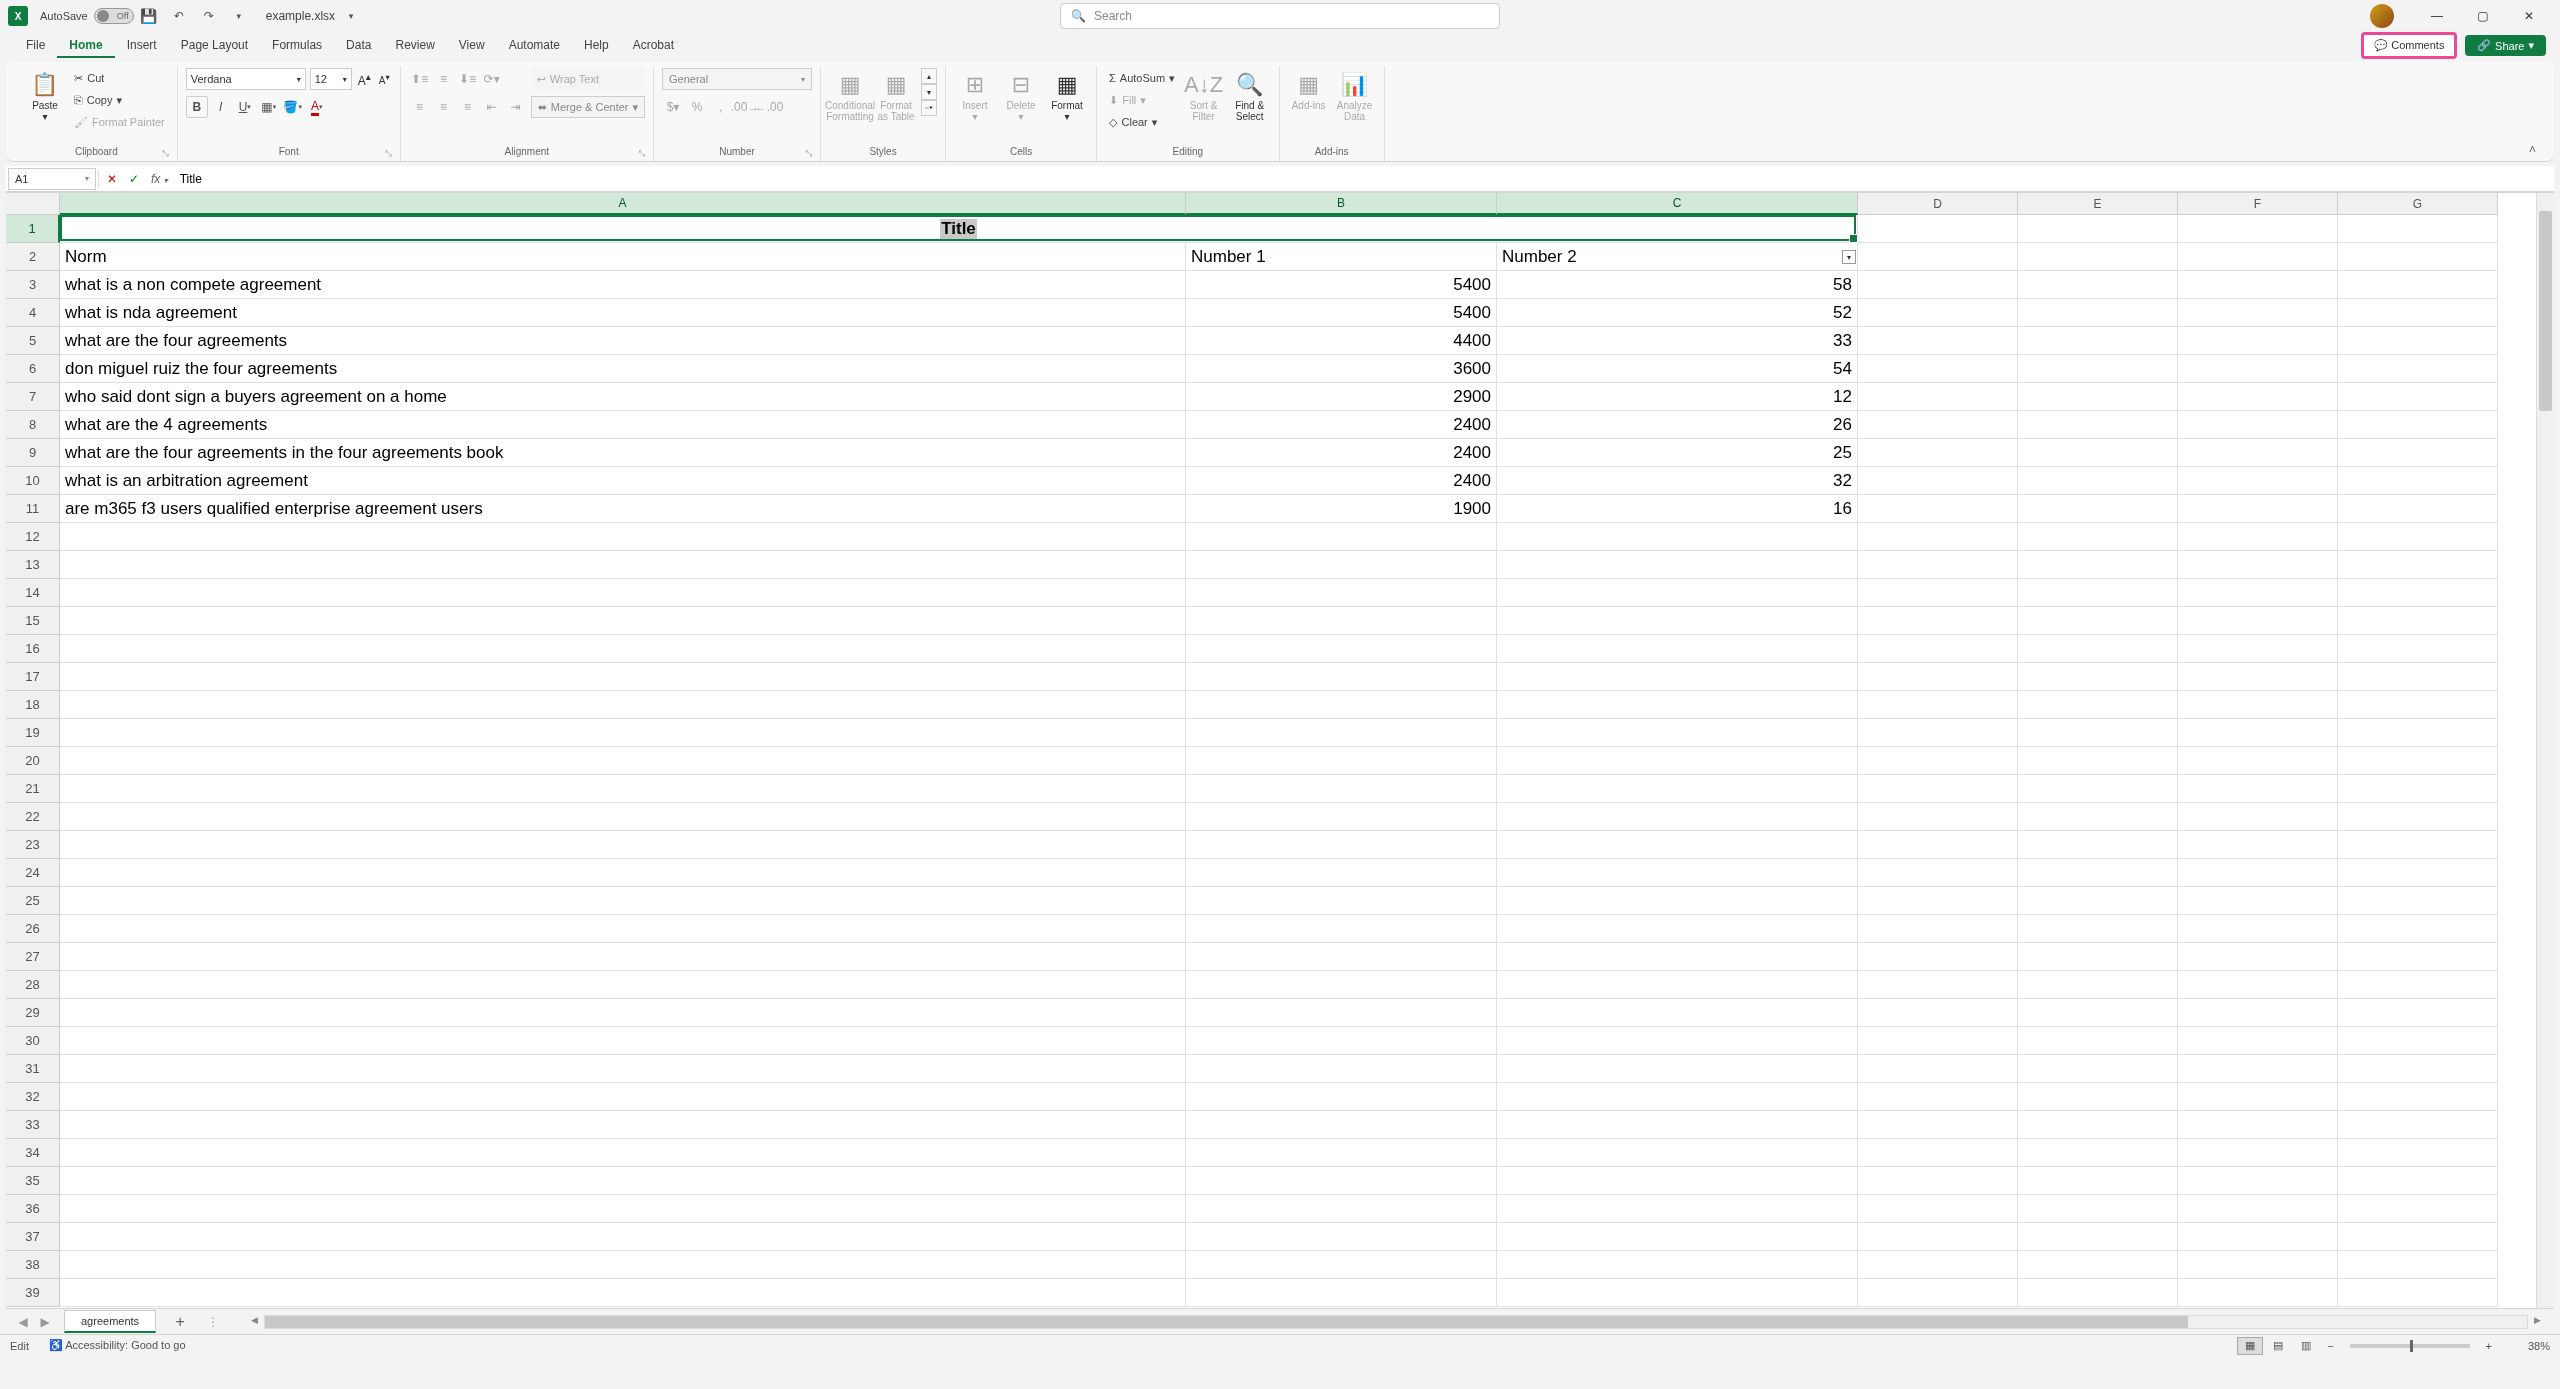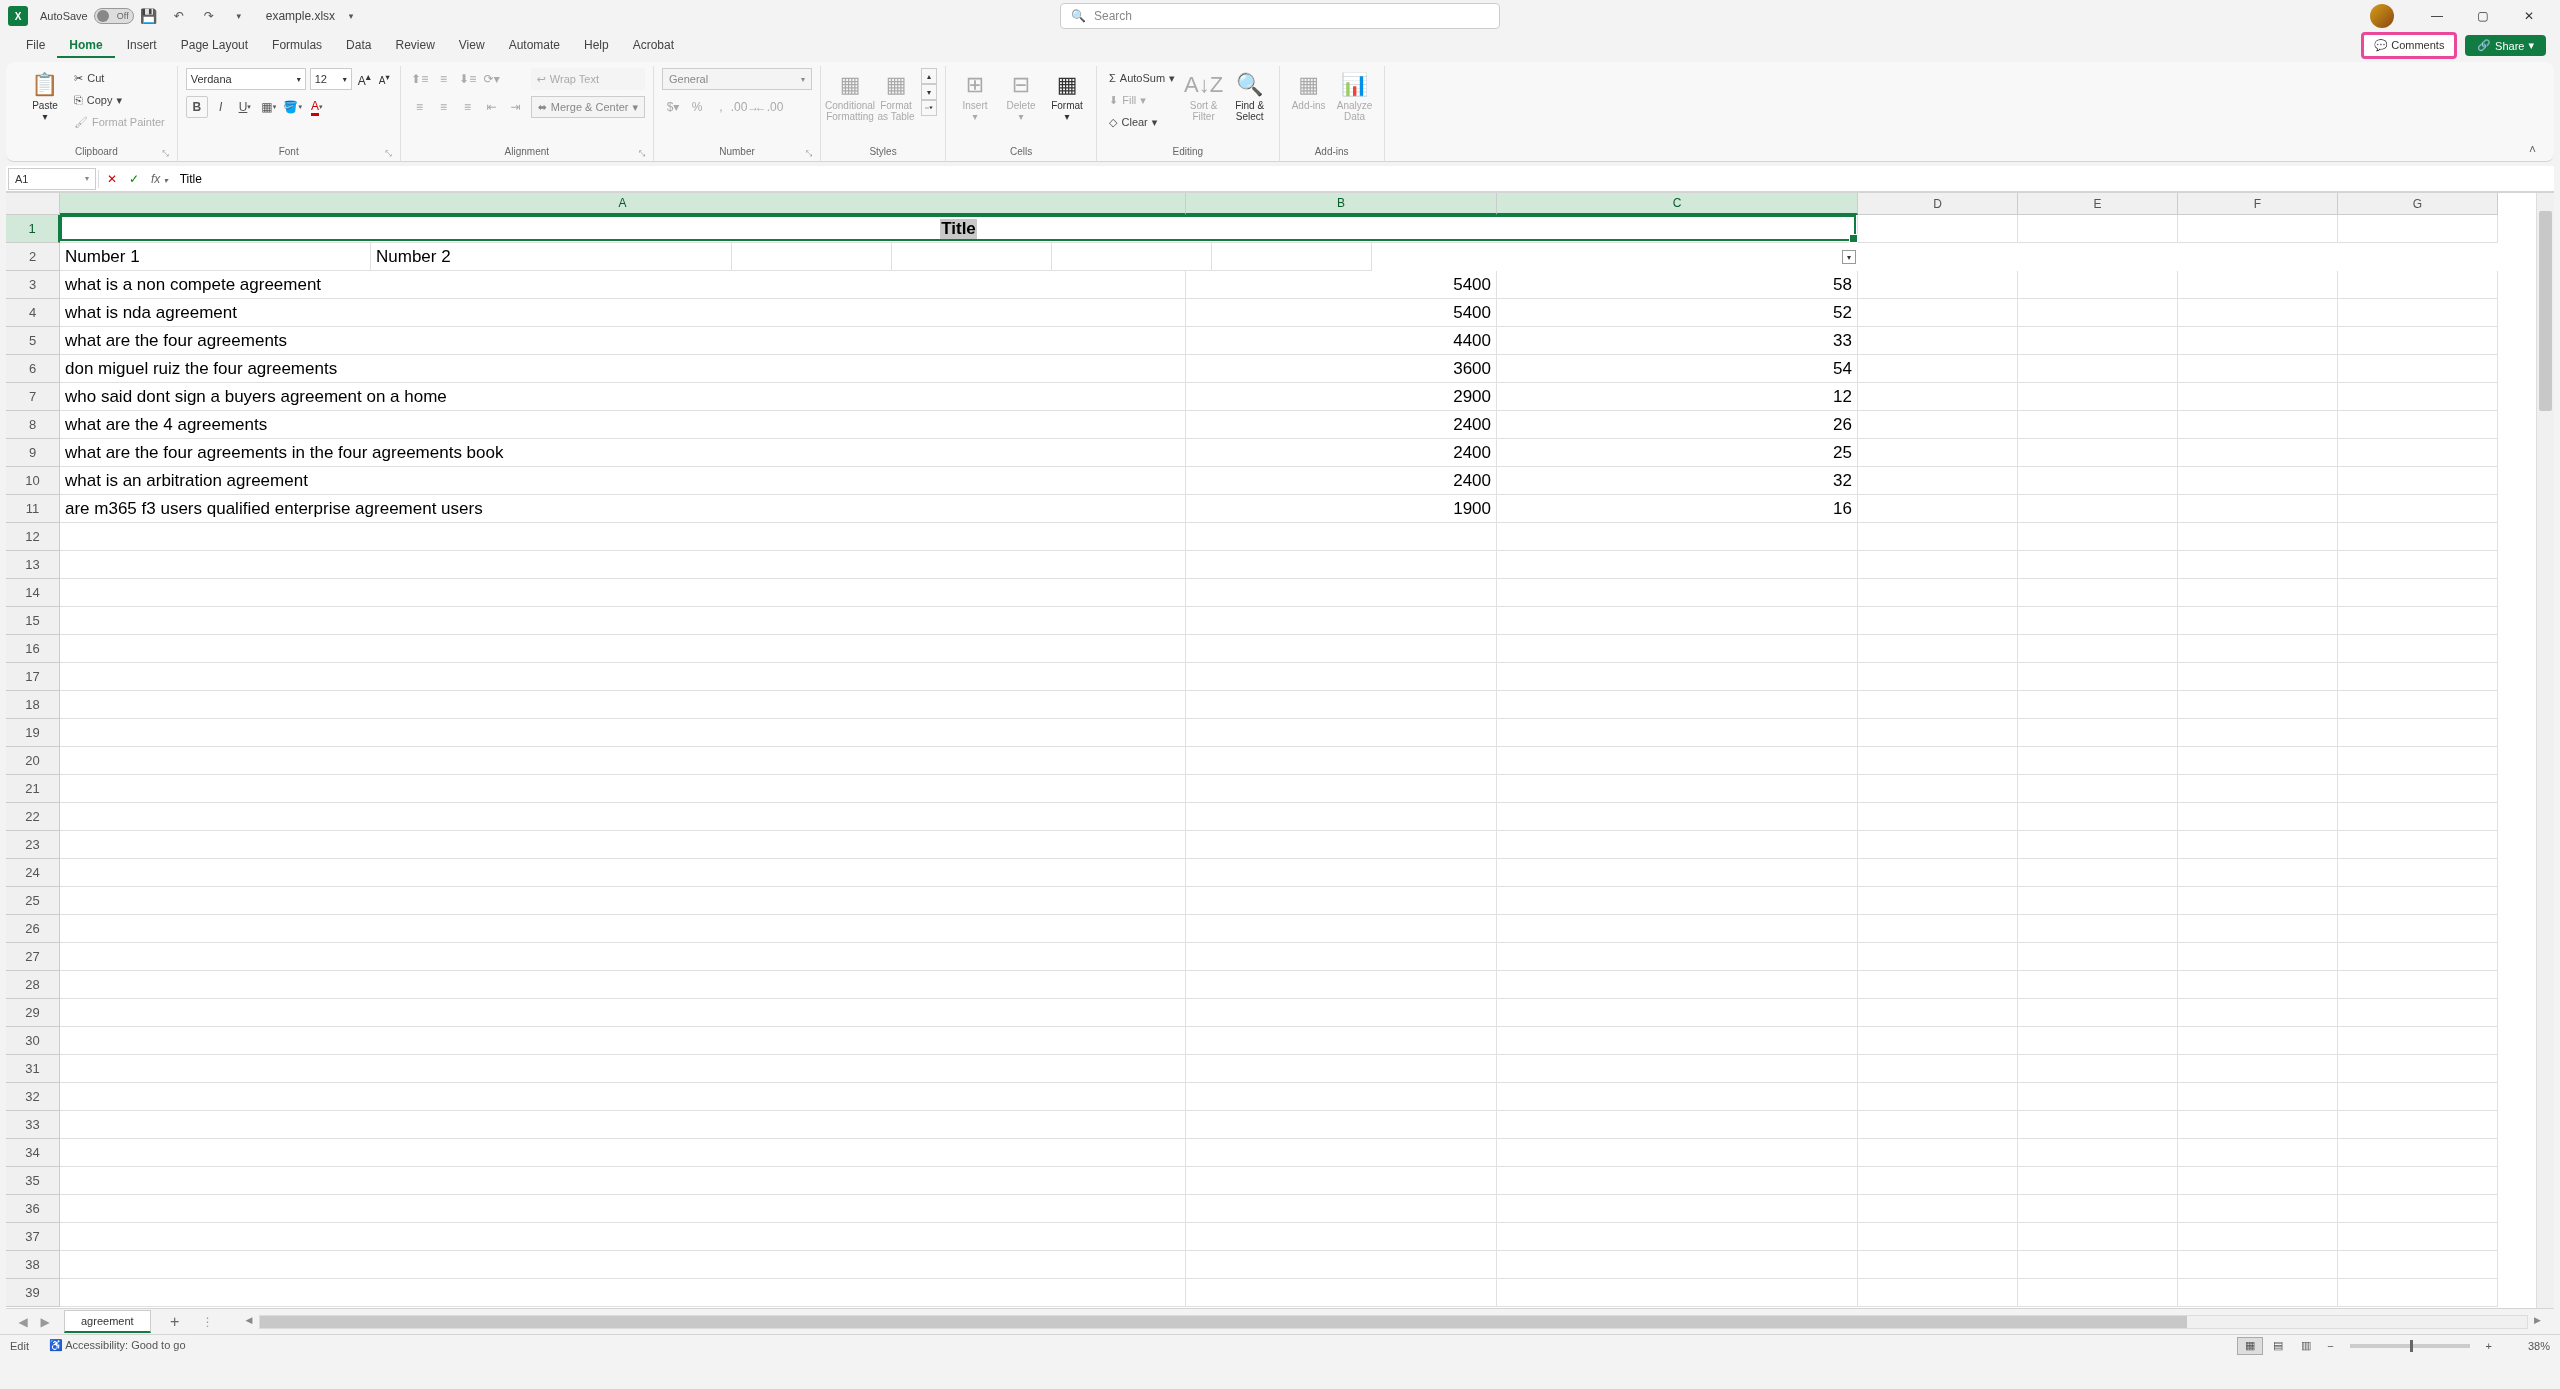--- a/index.html
+++ b/index.html
@@ -401,20 +401,21 @@
       <div class="cell-row">
         <div class="cell title-cell" style="width: 1798px;">
           <span class="title-text-sel">Title</span>
         </div>
         <div class="cell" style="width: 160px;"></div>
         <div class="cell" style="width: 160px;"></div>
         <div class="cell" style="width: 160px;"></div>
         <div class="cell" style="width: 160px;"></div>
       </div>
       <div class="cell-row">
+        <div class="cell" style="width: 1126px;">Norm</div>
         <div class="cell" style="width: 311px;">Number 1</div>
         <div class="cell" style="width: 361px;">Number 2</div>
         <div class="cell" style="width: 160px;"></div>
         <div class="cell" style="width: 160px;"></div>
         <div class="cell" style="width: 160px;"></div>
         <div class="cell" style="width: 160px;"></div>
       </div>
       <div class="cell-row">
         <div class="cell" style="width: 1126px;">what is a non compete agreement</div>
         <div class="cell num" style="width: 311px;">5400</div>
@@ -752,21 +753,21 @@
   <div class="selection" id="selection" style="left: 54px; top: 22px; width: 1796px; height: 26px;"></div>
   <div class="filter-drop" id="filter-drop" style="left: 1836px; top: 57px;">▾</div>
   <div class="vscroll">
       <div class="vscroll-thumb"></div>
     </div>
 </div>
 
 <div class="sheet-tabs-bar">
   <div class="sheet-nav">◀</div>
   <div class="sheet-nav">▶</div>
-  <div class="sheet-tab">agreement</div>
+  <div class="sheet-tab">agreements</div>
   <div class="add-sheet">+</div>
   <div class="sheet-nav" style="margin-left:10px;">⋮</div>
   <div class="hscroll-track">
     <span style="position:absolute;left:-14px;top:-1px;font-size:9px;color:#888;">◀</span>
     <div class="hscroll-thumb"></div>
     <span style="position:absolute;right:-14px;top:-1px;font-size:9px;color:#888;">▶</span>
   </div>
 </div>
 
 <div class="status-bar">

